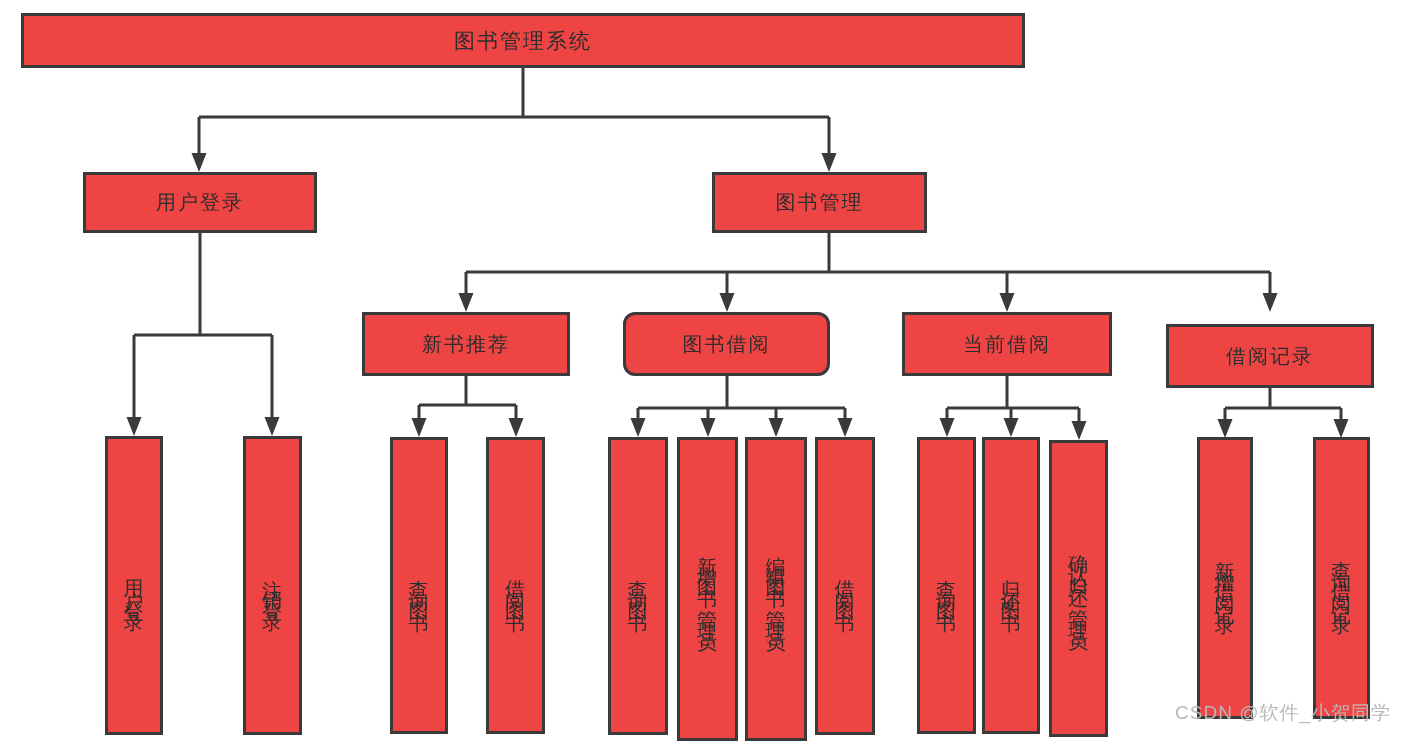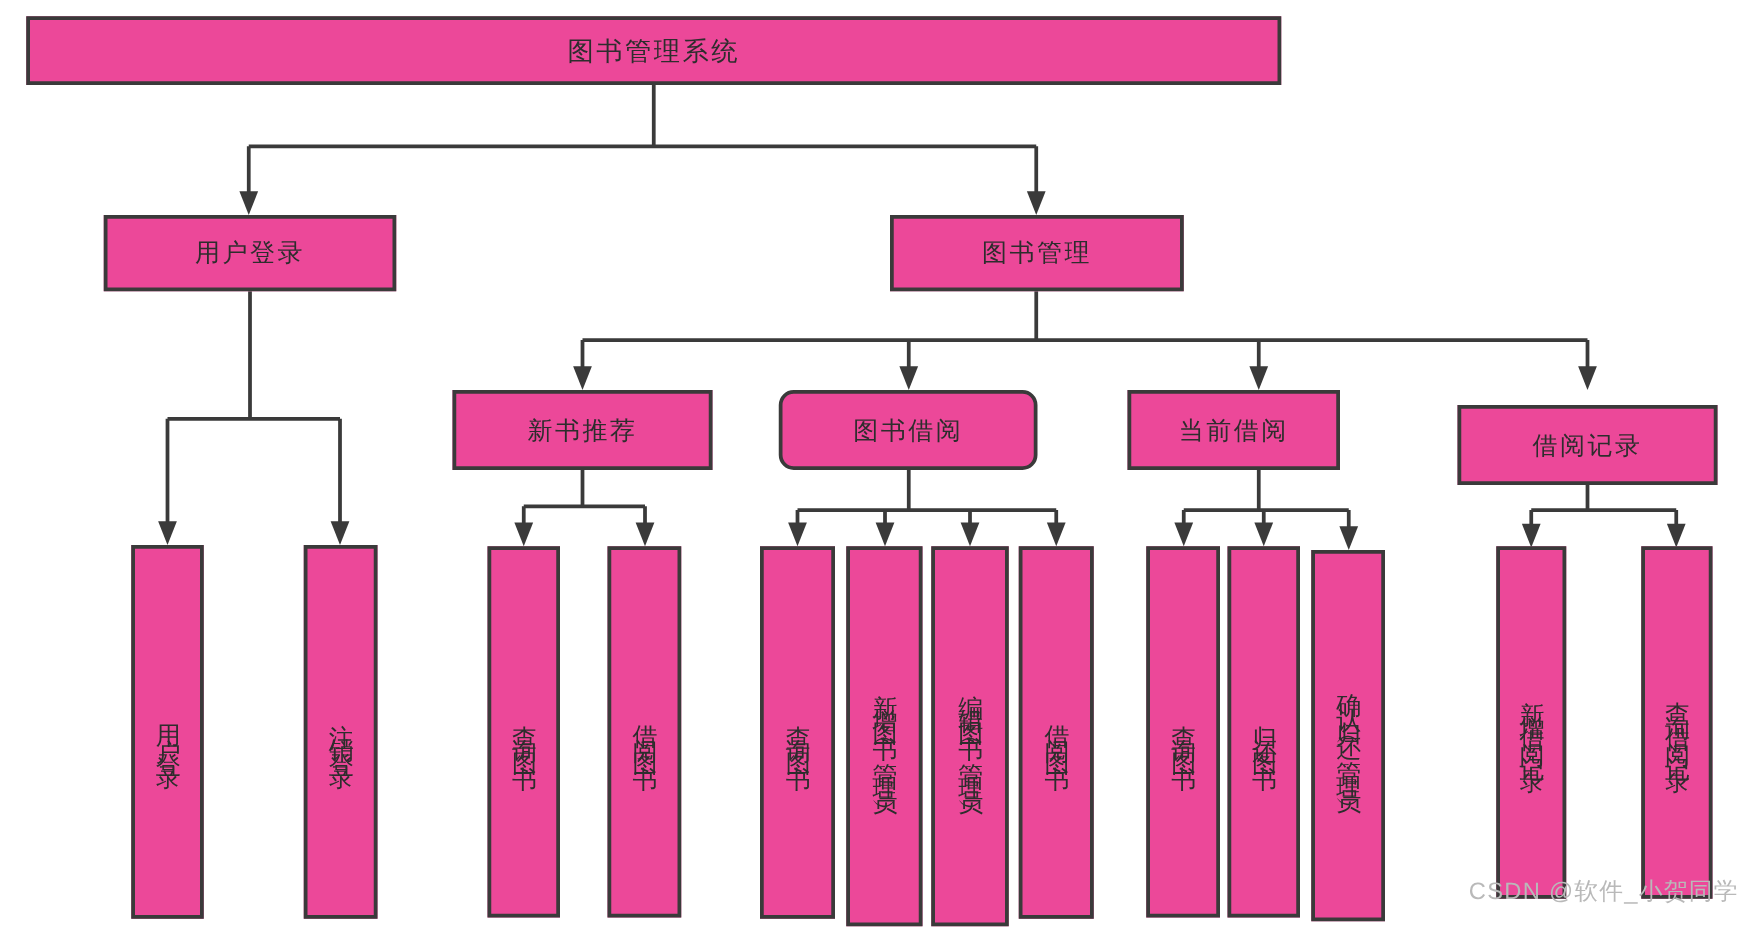--- a/index.html
+++ b/index.html
@@ -17,21 +17,21 @@
   }
   #connectors {
     position: absolute;
     left: 0;
     top: 0;
     z-index: 0;
   }
   .node {
     position: absolute;
     box-sizing: border-box;
-    background: #ec4899;
+    background: #ef4444;
     border: 3px solid #3a3a3a;
     color: #2d2d2d;
     display: flex;
     align-items: center;
     justify-content: center;
     z-index: 1;
   }
   .h-node {
     font-size: 20px;
     letter-spacing: 2px;
@@ -99,25 +99,25 @@
       <polygon points="1003.5,418 1018.5,418 1011,437"></polygon>
       <polygon points="1071.5,421 1086.5,421 1079,440"></polygon>
       <polygon points="1217.5,419 1232.5,419 1225,438"></polygon>
       <polygon points="1333.5,419 1348.5,419 1341,438"></polygon>
     </g>
   </svg>
 
   <div class="node h-node root-node" style="left:21px; top:13px; width:1004px; height:55px;">图书管理系统</div>
 
   <div class="node h-node" style="left:83px; top:172px; width:234px; height:61px;">用户登录</div>
-  <div class="node h-node" style="left:712px; top:172px; width:235px; height:61px;">图书管理</div>
+  <div class="node h-node" style="left:712px; top:172px; width:215px; height:61px;">图书管理</div>
 
   <div class="node h-node" style="left:362px; top:312px; width:208px; height:64px;">新书推荐</div>
   <div class="node h-node" style="left:623px; top:312px; width:207px; height:64px;border-radius:12px;">图书借阅</div>
-  <div class="node h-node" style="left:902px; top:312px; width:170px; height:64px;">当前借阅</div>
+  <div class="node h-node" style="left:902px; top:312px; width:210px; height:64px;">当前借阅</div>
   <div class="node h-node" style="left:1166px; top:312px; width:208px; height:64px;margin-top:12px;">借阅记录</div>
 
   <div class="node v-node" style="left:105px; top:436px; width:58px; height:299px;">
     <span class="vtext">用户登录</span>
   </div>
   <div class="node v-node" style="left:243px; top:436px; width:59px; height:299px;">
     <span class="vtext">注销登录</span>
   </div>
 
   <div class="node v-node" style="left:390px; top:437px; width:58px; height:297px;">

